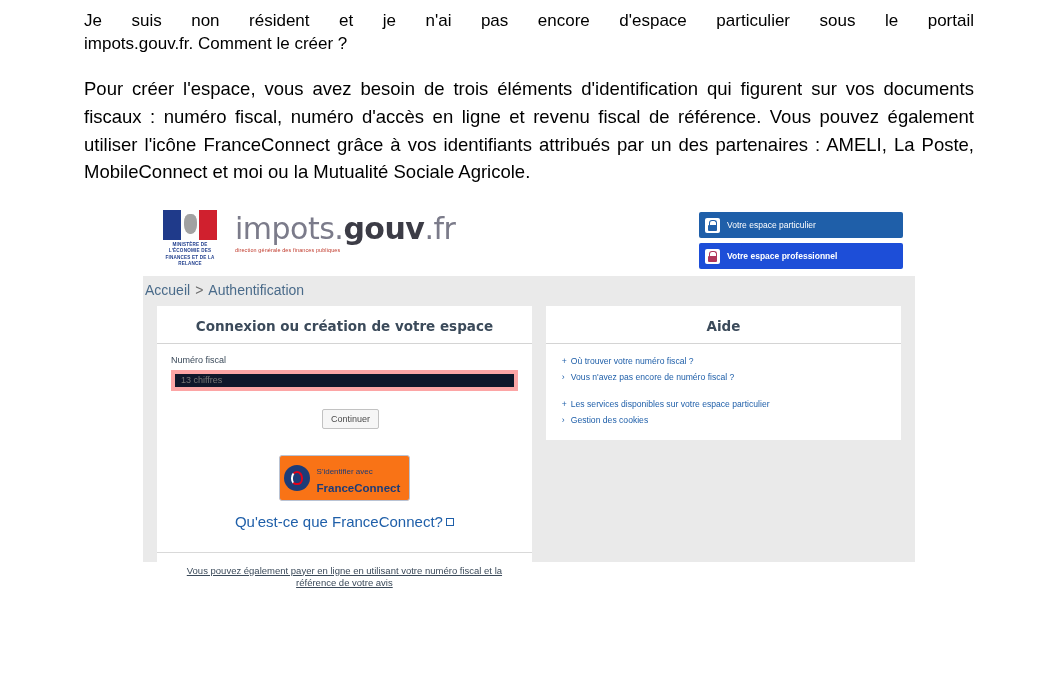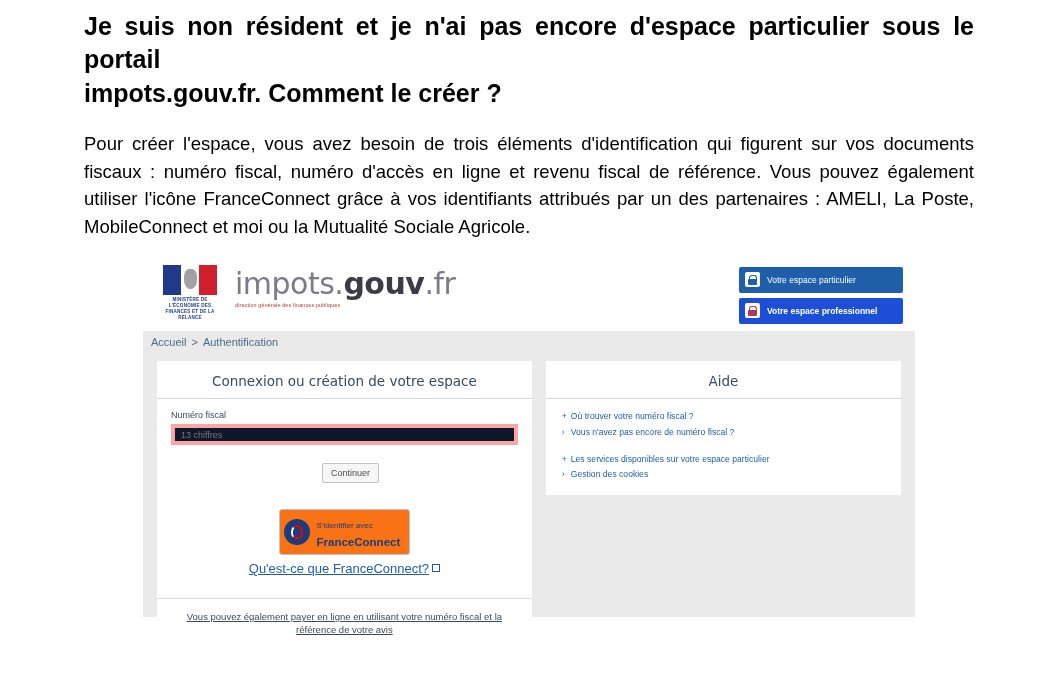--- a/index.html
+++ b/index.html
@@ -15,22 +15,22 @@
     overflow: hidden;
   }
   .page {
     position: relative;
     width: 1058px;
     height: 675px;
     box-sizing: border-box;
     padding: 10px 84px 0 84px;
   }
   .doc-title {
-    font-size: 25px;
-    font-weight: bold;
+    font-size: 17px;
+    font-weight: normal;
     line-height: 1.33;
     text-align: justify;
     margin: 0 0 20px 0;
     letter-spacing: 0px;
   }
   .doc-title .line1 {
     display: block;
     text-align: justify;
     text-align-last: justify;
   }
@@ -109,21 +109,21 @@
   .brand .brand-sub {
     font-size: 5.4px;
     color: #c0392b;
     margin-top: 3px;
     letter-spacing: .15px;
   }
   .header-buttons {
     position: absolute;
     right: 12px;
     top: 8px;
-    width: 164px;
+    width: 204px;
   }
   .hbtn {
     display: flex;
     align-items: center;
     height: 26px;
     border-radius: 2px;
     color: #ffffff;
     font-size: 8.5px;
     margin-bottom: 5px;
     padding-left: 6px;
@@ -161,23 +161,23 @@
     background: #b1365a;
     border-radius: 1px;
   }
   .hbtn.blue .lock-icon::before { border-color: #1f5fa9; }
   .hbtn.blue .lock-icon::after { background: #1f5fa9; }
   
   .breadcrumb-bar {
     background: #eaeaea;
     height: 22px;
     display: flex;
-    align-items: center;
-    padding-left: 8px;
-    font-size: 11px;
+    align-items: flex-end;
+    padding-left: 2px;
+    font-size: 14px;
     color: #4a6b8a;
   }
   .breadcrumb-bar .sep { margin: 0 5px; color: #6b6b6b; }
   .breadcrumb-bar .crumb-current { color: #4a6b8a; }
   
   .site-body {
     background: #eaeaea;
     display: flex;
     padding: 8px 14px 0 14px;
     gap: 14px;
@@ -190,20 +190,21 @@
   }
   .panel-left { width: 382px; }
   .panel-right { width: 362px; height: 134px; }
   .panel-title {
     text-align: center;
     font-size: 13.5px;
     color: #3b4a5a;
     padding: 12px 0 9px 0;
     border-bottom: 1px solid #d4d4d4;
     font-family: "DejaVu Sans", sans-serif;
+    font-weight: bold;
   }
   .panel-inner { padding: 11px 14px 0 14px; }
   .field-label {
     font-size: 9px;
     color: #3b4a5a;
     margin-bottom: 4px;
   }
   .text-input {
     width: 100%;
     height: 21px;
@@ -264,24 +265,23 @@
     border-left-color: #ffffff;
     box-sizing: border-box;
   }
   .fc-text {
     text-align: left;
     line-height: 1.12;
   }
   .fc-text .l1 { font-size: 8px; color: #1d3c78; }
   .fc-text .l2 { font-size: 11.5px; color: #1d3c78; font-weight: bold; }
   .fc-link {
-    margin-top: 6px;
-    font-size: 13px;
+    margin-top: 12px;
+    font-size: 15px;
     color: #1f5fa9;
-    text-decoration: underline;
   }
   .fc-link .ext {
     display: inline-block;
     width: 6px;
     height: 6px;
     border: 1px solid #1f5fa9;
     margin-left: 3px;
     vertical-align: 1px;
   }
   .pay-note {

